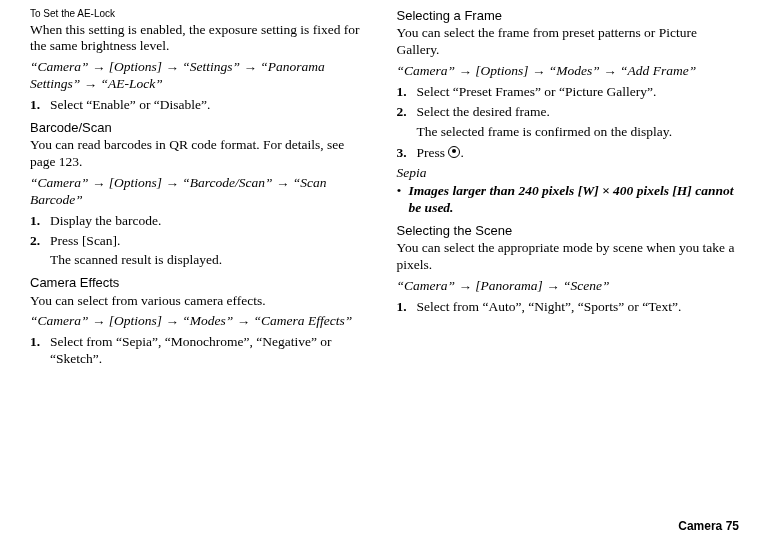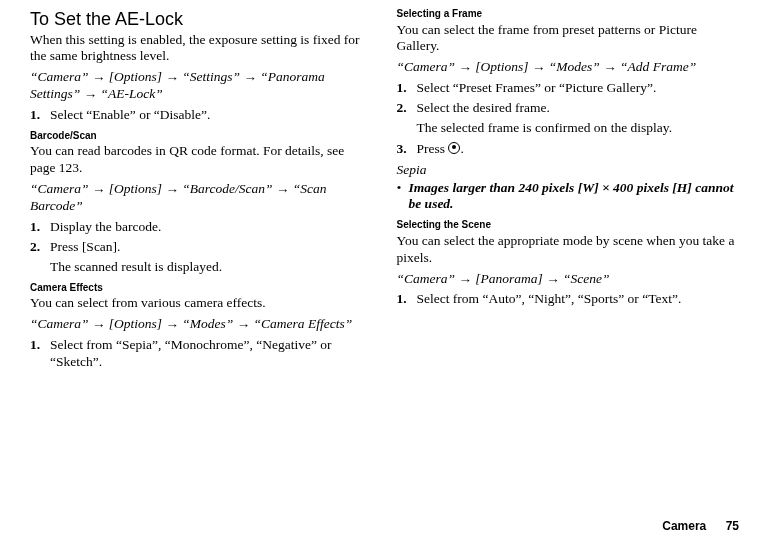--- a/index.html
+++ b/index.html
@@ -23,27 +23,27 @@
   .cols {
     display: flex;
     gap: 24px;
   }
   .col {
     flex: 1;
     min-width: 0;
   }
   .sub-head {
     font-family: Arial, Helvetica, sans-serif;
-    font-size: 18px;
+    font-size: 10px;
     margin: 0 0 1px 0;
   }
   .sub-head-bold {
     font-family: Arial, Helvetica, sans-serif;
-    font-weight: bold;
-    font-size: 10px;
+    font-weight: normal;
+    font-size: 13px;
     margin: 6px 0 1px 0;
   }
   p {
     margin: 0 0 4px 0;
   }
   .bi { font-weight: normal; font-style: italic; }
   .it { font-style: italic; font-weight: bold; }
   .step {
     display: flex;
     margin: 3px 0 3px 0;
@@ -69,21 +69,21 @@
     flex-shrink: 0;
   }
   .footer {
     position: absolute;
     right: 30px;
     bottom: 14px;
     font-family: Arial, Helvetica, sans-serif;
     font-size: 12px;
   }
   .footer-label { font-weight: bold; text-align: center; }
-  .footer-num { font-weight: bold; margin-left: 16px;}
+  .footer-num { font-weight: bold; margin-left: 0;}
   .ok-circle {
     display: inline-block;
     width: 10px;
     height: 10px;
     border: 1.2px solid #000;
     border-radius: 50%;
     vertical-align: -1px;
     position: relative;
   }
   .ok-circle::after{

